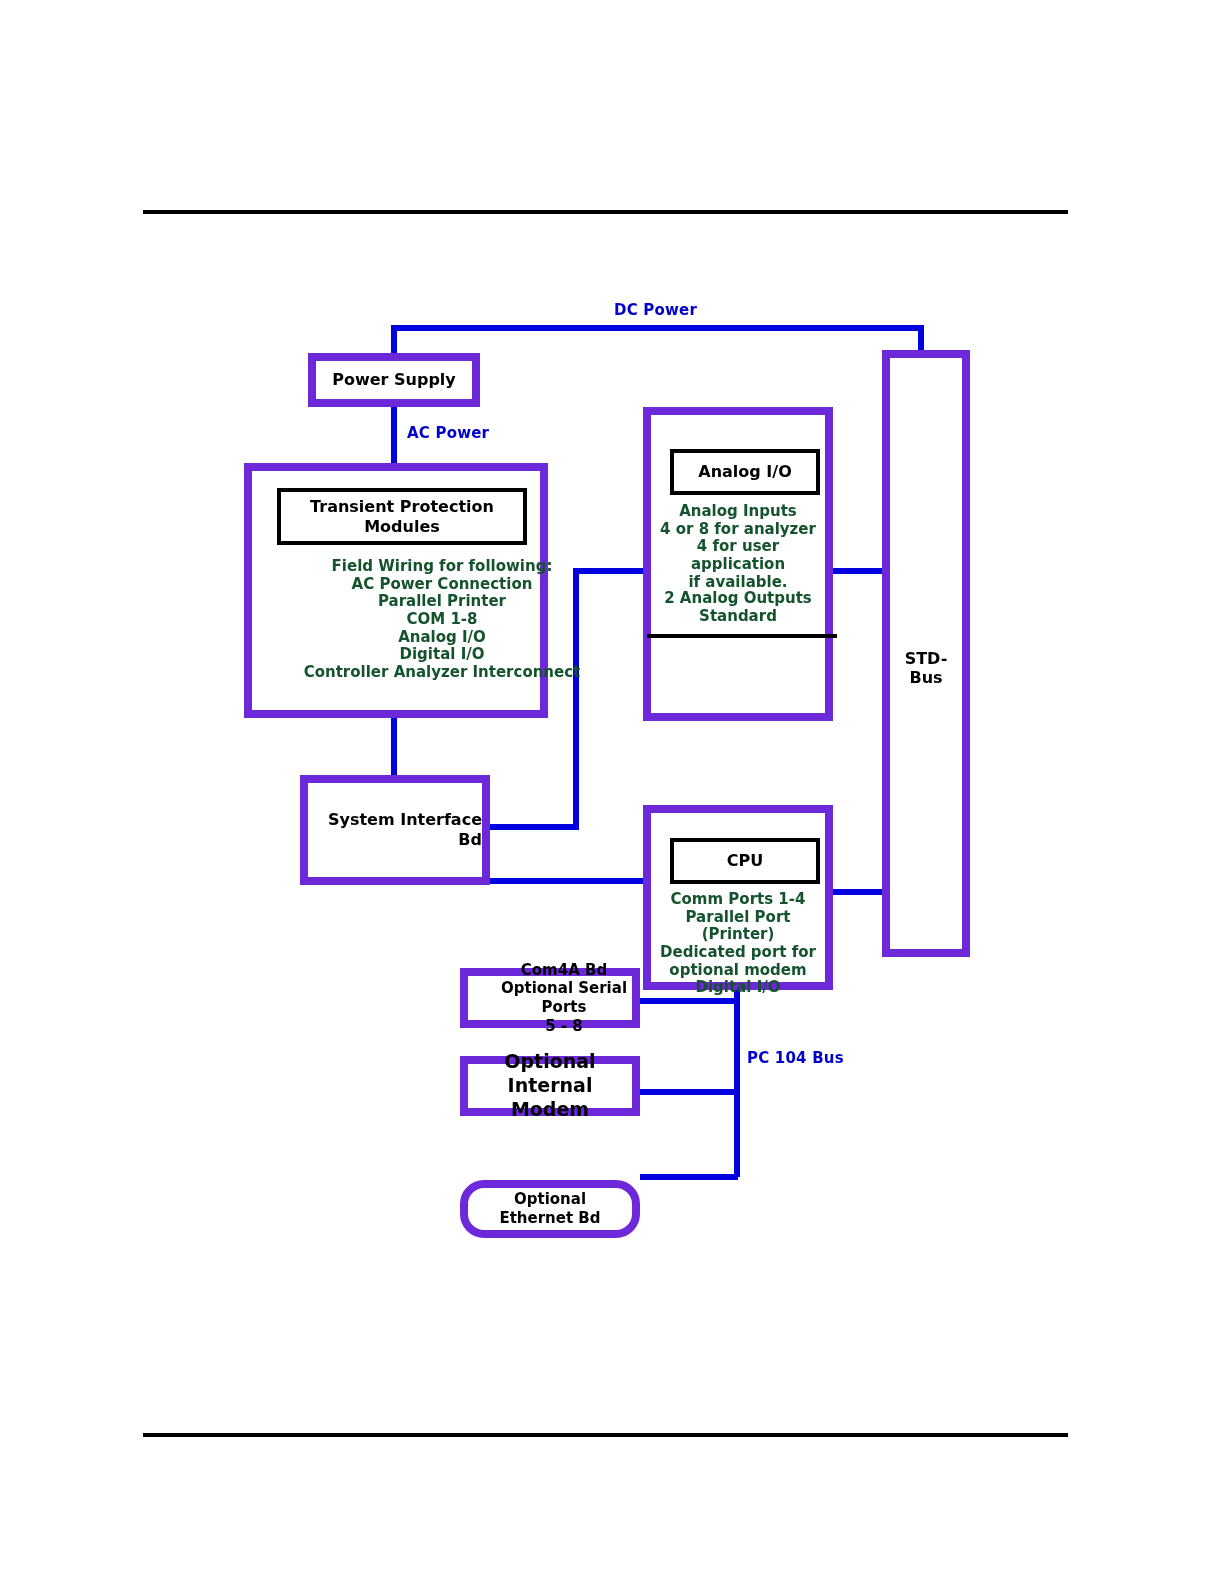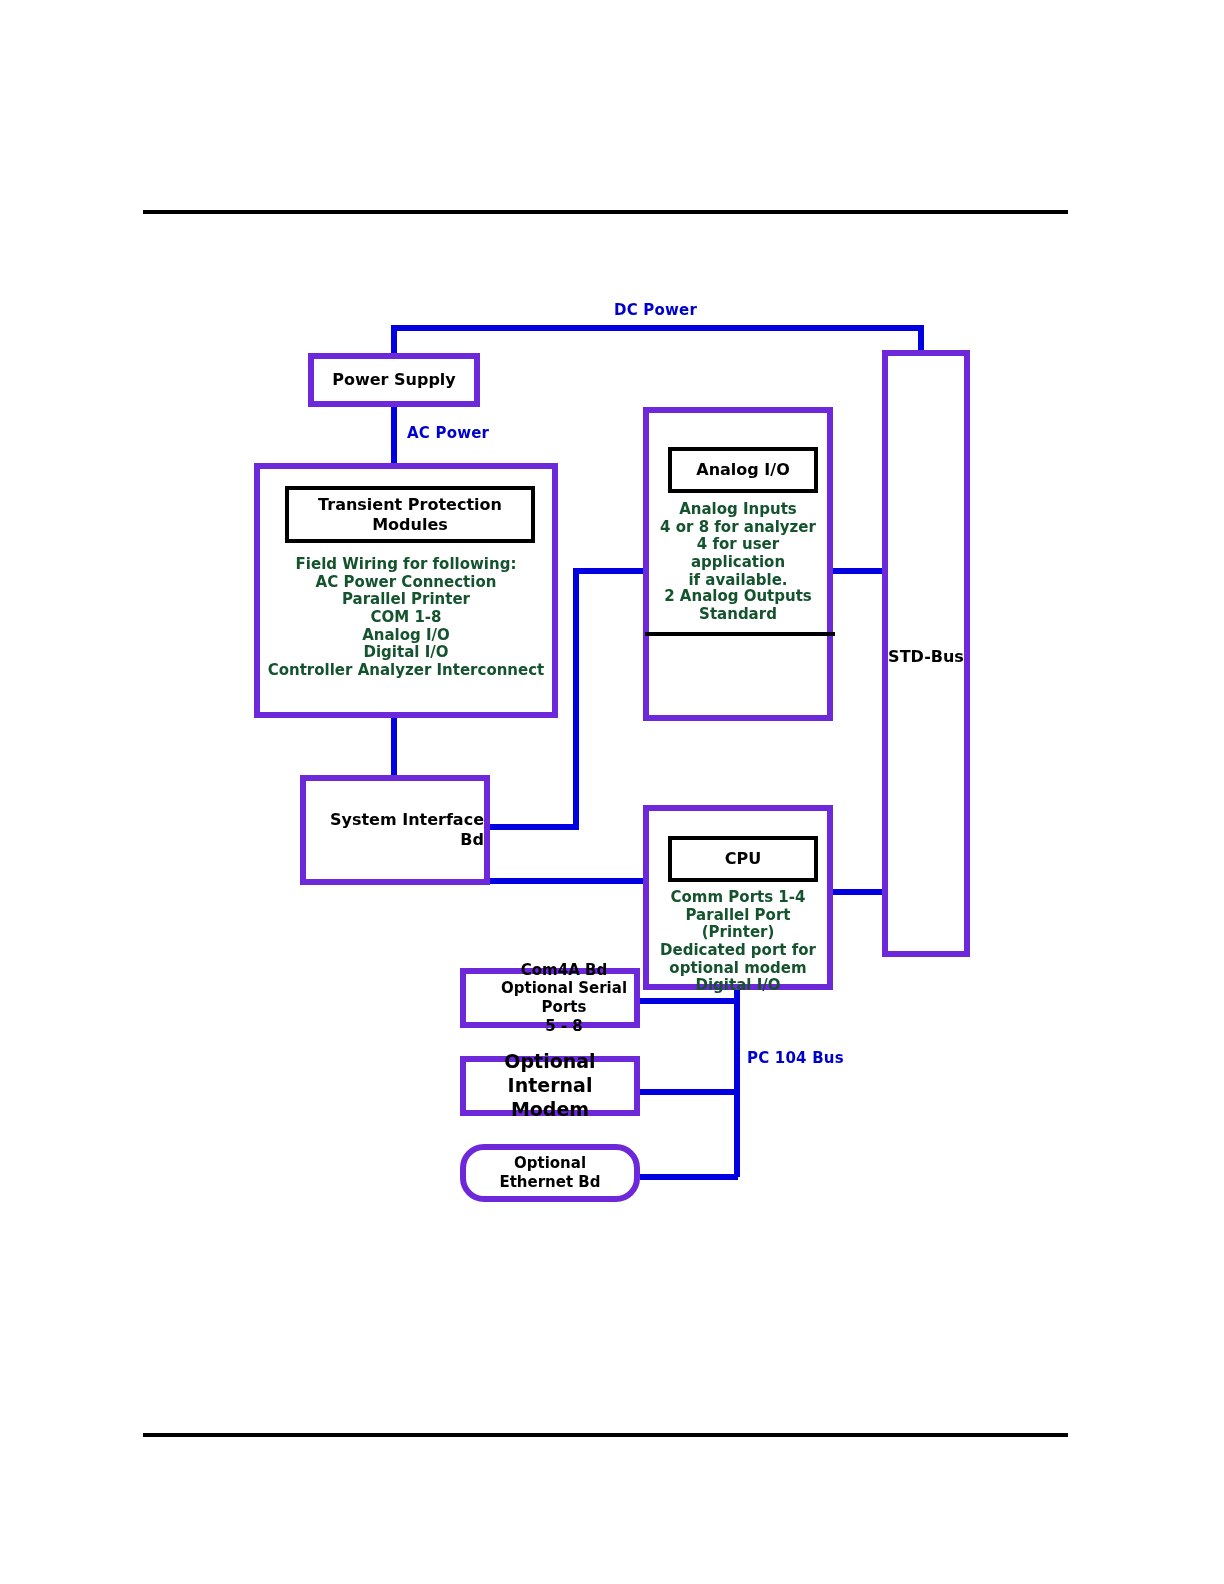--- a/index.html
+++ b/index.html
@@ -43,21 +43,21 @@
     font-weight: bold;
     font-size: 15px;
     letter-spacing: 0.2px;
     white-space: nowrap;
   }
 
   
   .box {
     position: absolute;
     background: #ffffff;
-    border: 6px solid #6d28d9;
+    border: 8px solid #6d28d9;
     box-sizing: border-box;
     display: flex;
     flex-direction: column;
     align-items: center;
     color: #000000;
     font-weight: bold;
     text-align: center;
   }
   .box.center {
     justify-content: center;
@@ -143,26 +143,26 @@
   <div class="wire wire-h" style="left:640px; top:1134px; width:98px;"></div>
 
   <div class="bus-label" style="left:614px; top:261px;">DC Power</div>
   <div class="bus-label" style="left:407px; top:384px;">AC Power</div>
   <div class="bus-label" style="left:747px; top:1009px;">PC 104 Bus</div>
 
   <div class="box center" style="left:308px; top:313px; width:172px; height:54px;">
     <div class="box-title">Power Supply</div>
   </div>
 
-  <div class="box" style="left:254px; top:423px; width:304px; height:255px;">
+  <div class="box" style="left:244px; top:423px; width:304px; height:255px;">
     <div class="inner-box" style="left:25px; top:17px; width:250px; height:57px;">
       <span>Transient Protection
 Modules</span>
     </div>
-    <div class="spec-list" style="top:87px; left:0;">Field Wiring for following:
+    <div class="spec-list" style="top:87px; left:0;padding-left:46px;">Field Wiring for following:
 AC Power Connection
 Parallel Printer
 COM 1-8
 Analog I/O
 Digital I/O
 Controller Analyzer Interconnect</div>
   </div>
 
   <div class="box center" style="left:300px; top:735px; width:190px; height:110px;text-align:right;">
     <div class="box-title">System Interface Bd</div>
@@ -200,18 +200,18 @@
     <div class="box-title" style="font-size:15px;">Com4A Bd
 Optional Serial Ports
 5 - 8</div>
   </div>
 
   <div class="box center" style="left:460px; top:1016px; width:180px; height:60px;">
     <div class="box-title" style="font-size:19px;">Optional Internal
 Modem</div>
   </div>
 
-  <div class="box center" style="left:460px; top:1104px; width:180px; height:58px;border-radius:24px;">
+  <div class="box center" style="left:460px; top:1140px; width:180px; height:58px;border-radius:24px;">
     <div class="box-title" style="font-size:15px;">Optional
 Ethernet Bd</div>
   </div>
 
 </div>
 
 </body></html>

